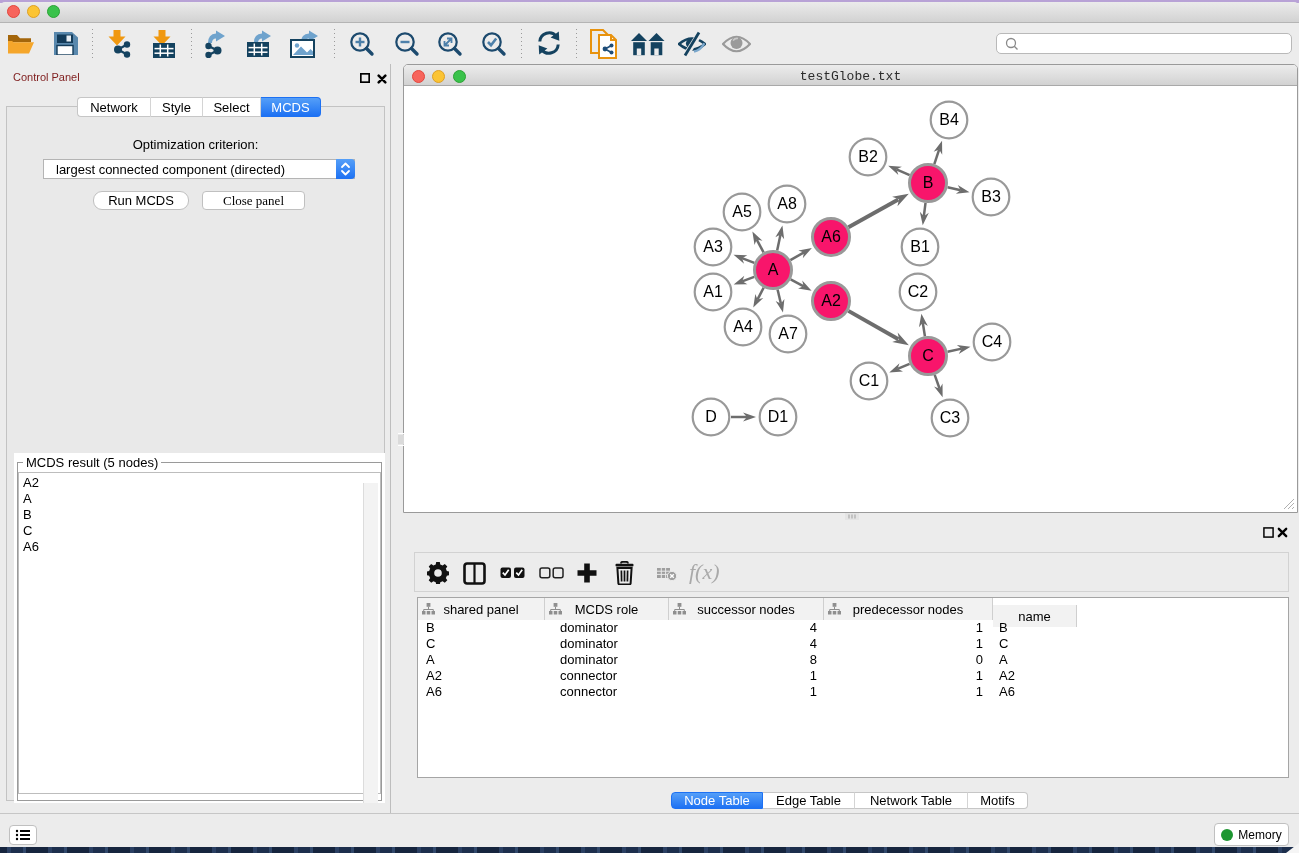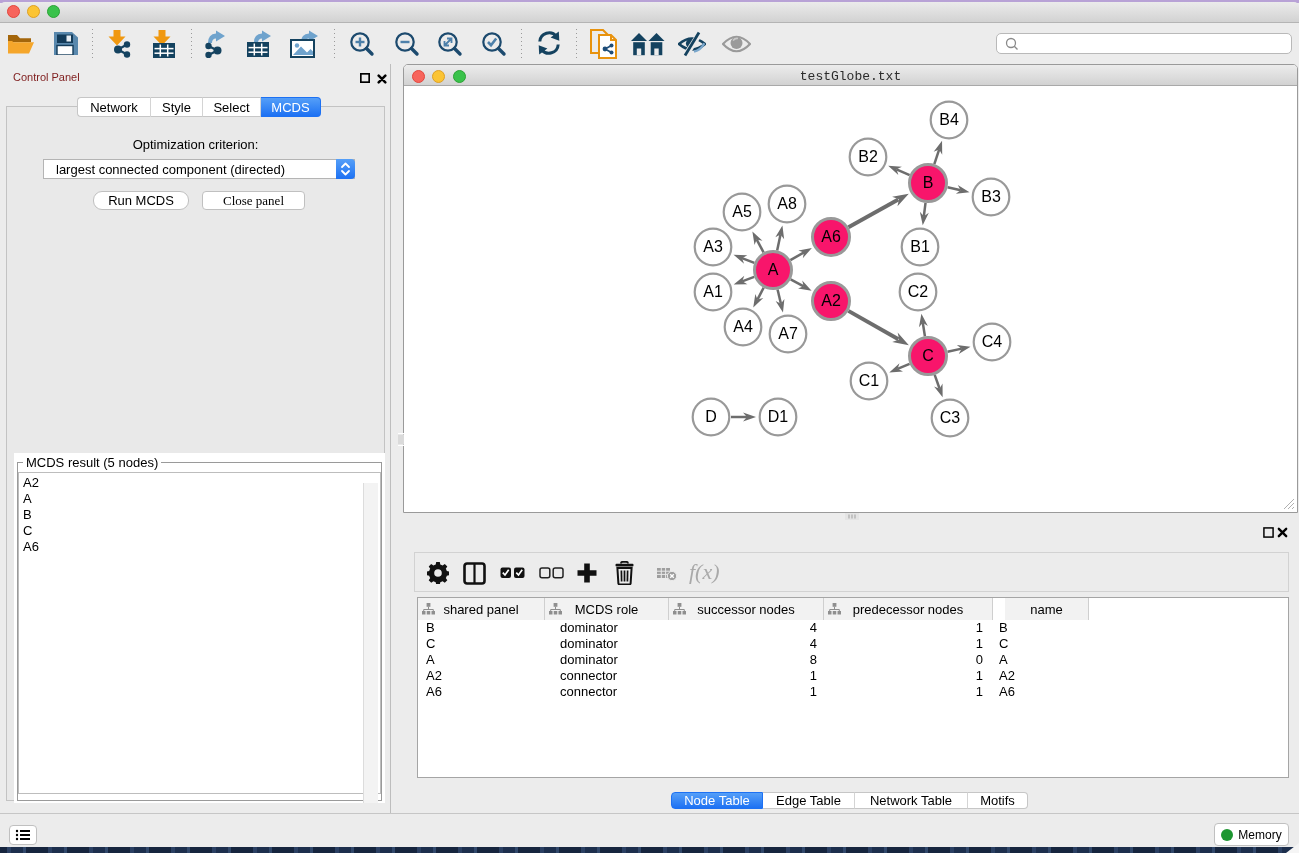--- a/index.html
+++ b/index.html
@@ -418,21 +418,21 @@
       <path d="M13.2,7.2 L16.8,10.8 M16.8,7.2 L13.2,10.8" stroke="#fff" stroke-width="1.4"></path>
     </svg>
 
     <div class="abs" style="left:274px;top:6px;font-family:'Liberation Serif',serif;font-style:italic;font-size:22px;color:#a9a9a9;">f(x)</div>
   </div>
   <div class="abs" id="tbl">
     <div class="th" style="left:0px; width:127px;">shared panel</div>
     <div class="th" style="left:127px; width:124px;">MCDS role</div>
     <div class="th" style="left:251px; width:155px;">successor nodes</div>
     <div class="th" style="left:406px; width:169px;">predecessor nodes</div>
-    <div class="th" style="left:587px; width:84px;">name</div>
+    <div class="th" style="left:575px; width:84px;margin-top:7px;">name</div>
     <svg class="hico" style="left:4px;top:5px">
         <use href="#orgchart"></use>
       </svg>
     <svg class="hico" style="left:131px;top:5px">
         <use href="#orgchart"></use>
       </svg>
     <svg class="hico" style="left:255px;top:5px">
         <use href="#orgchart"></use>
       </svg>
     <svg class="hico" style="left:410px;top:5px">

